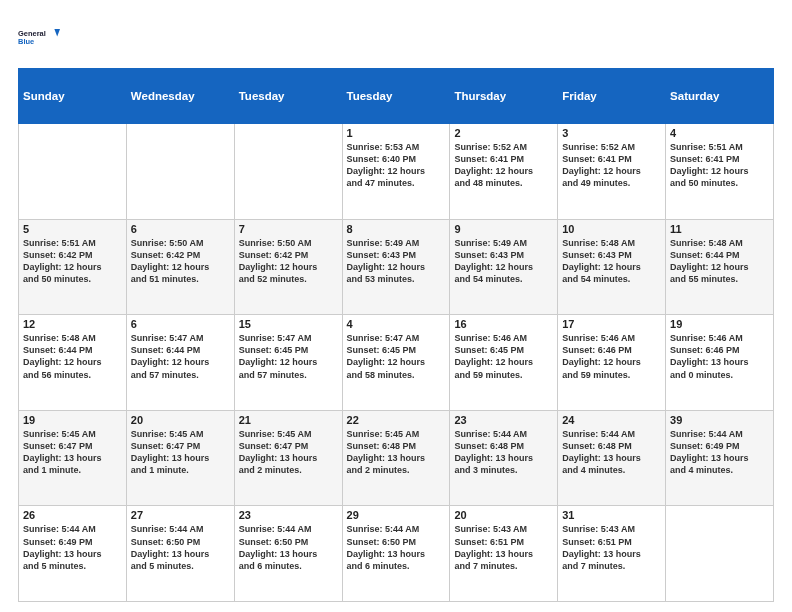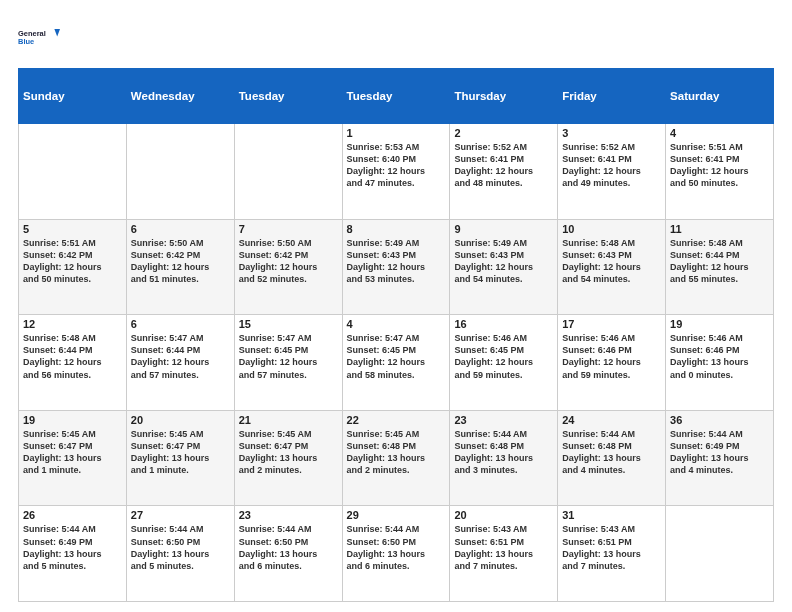--- a/index.html
+++ b/index.html
@@ -286,21 +286,21 @@
 and 3 minutes.</div>
           </td>
           <td>
             <div class="cell-day">24</div>
             <div class="cell-info" style="white-space: pre-line;">Sunrise: 5:44 AM
 Sunset: 6:48 PM
 Daylight: 13 hours
 and 4 minutes.</div>
           </td>
           <td>
-            <div class="cell-day">36</div>
+            <div class="cell-day">39</div>
             <div class="cell-info" style="white-space: pre-line;">Sunrise: 5:44 AM
 Sunset: 6:49 PM
 Daylight: 13 hours
 and 4 minutes.</div>
           </td>
         </tr>
         <tr>
           <td>
             <div class="cell-day">26</div>
             <div class="cell-info" style="white-space: pre-line;">Sunrise: 5:44 AM

